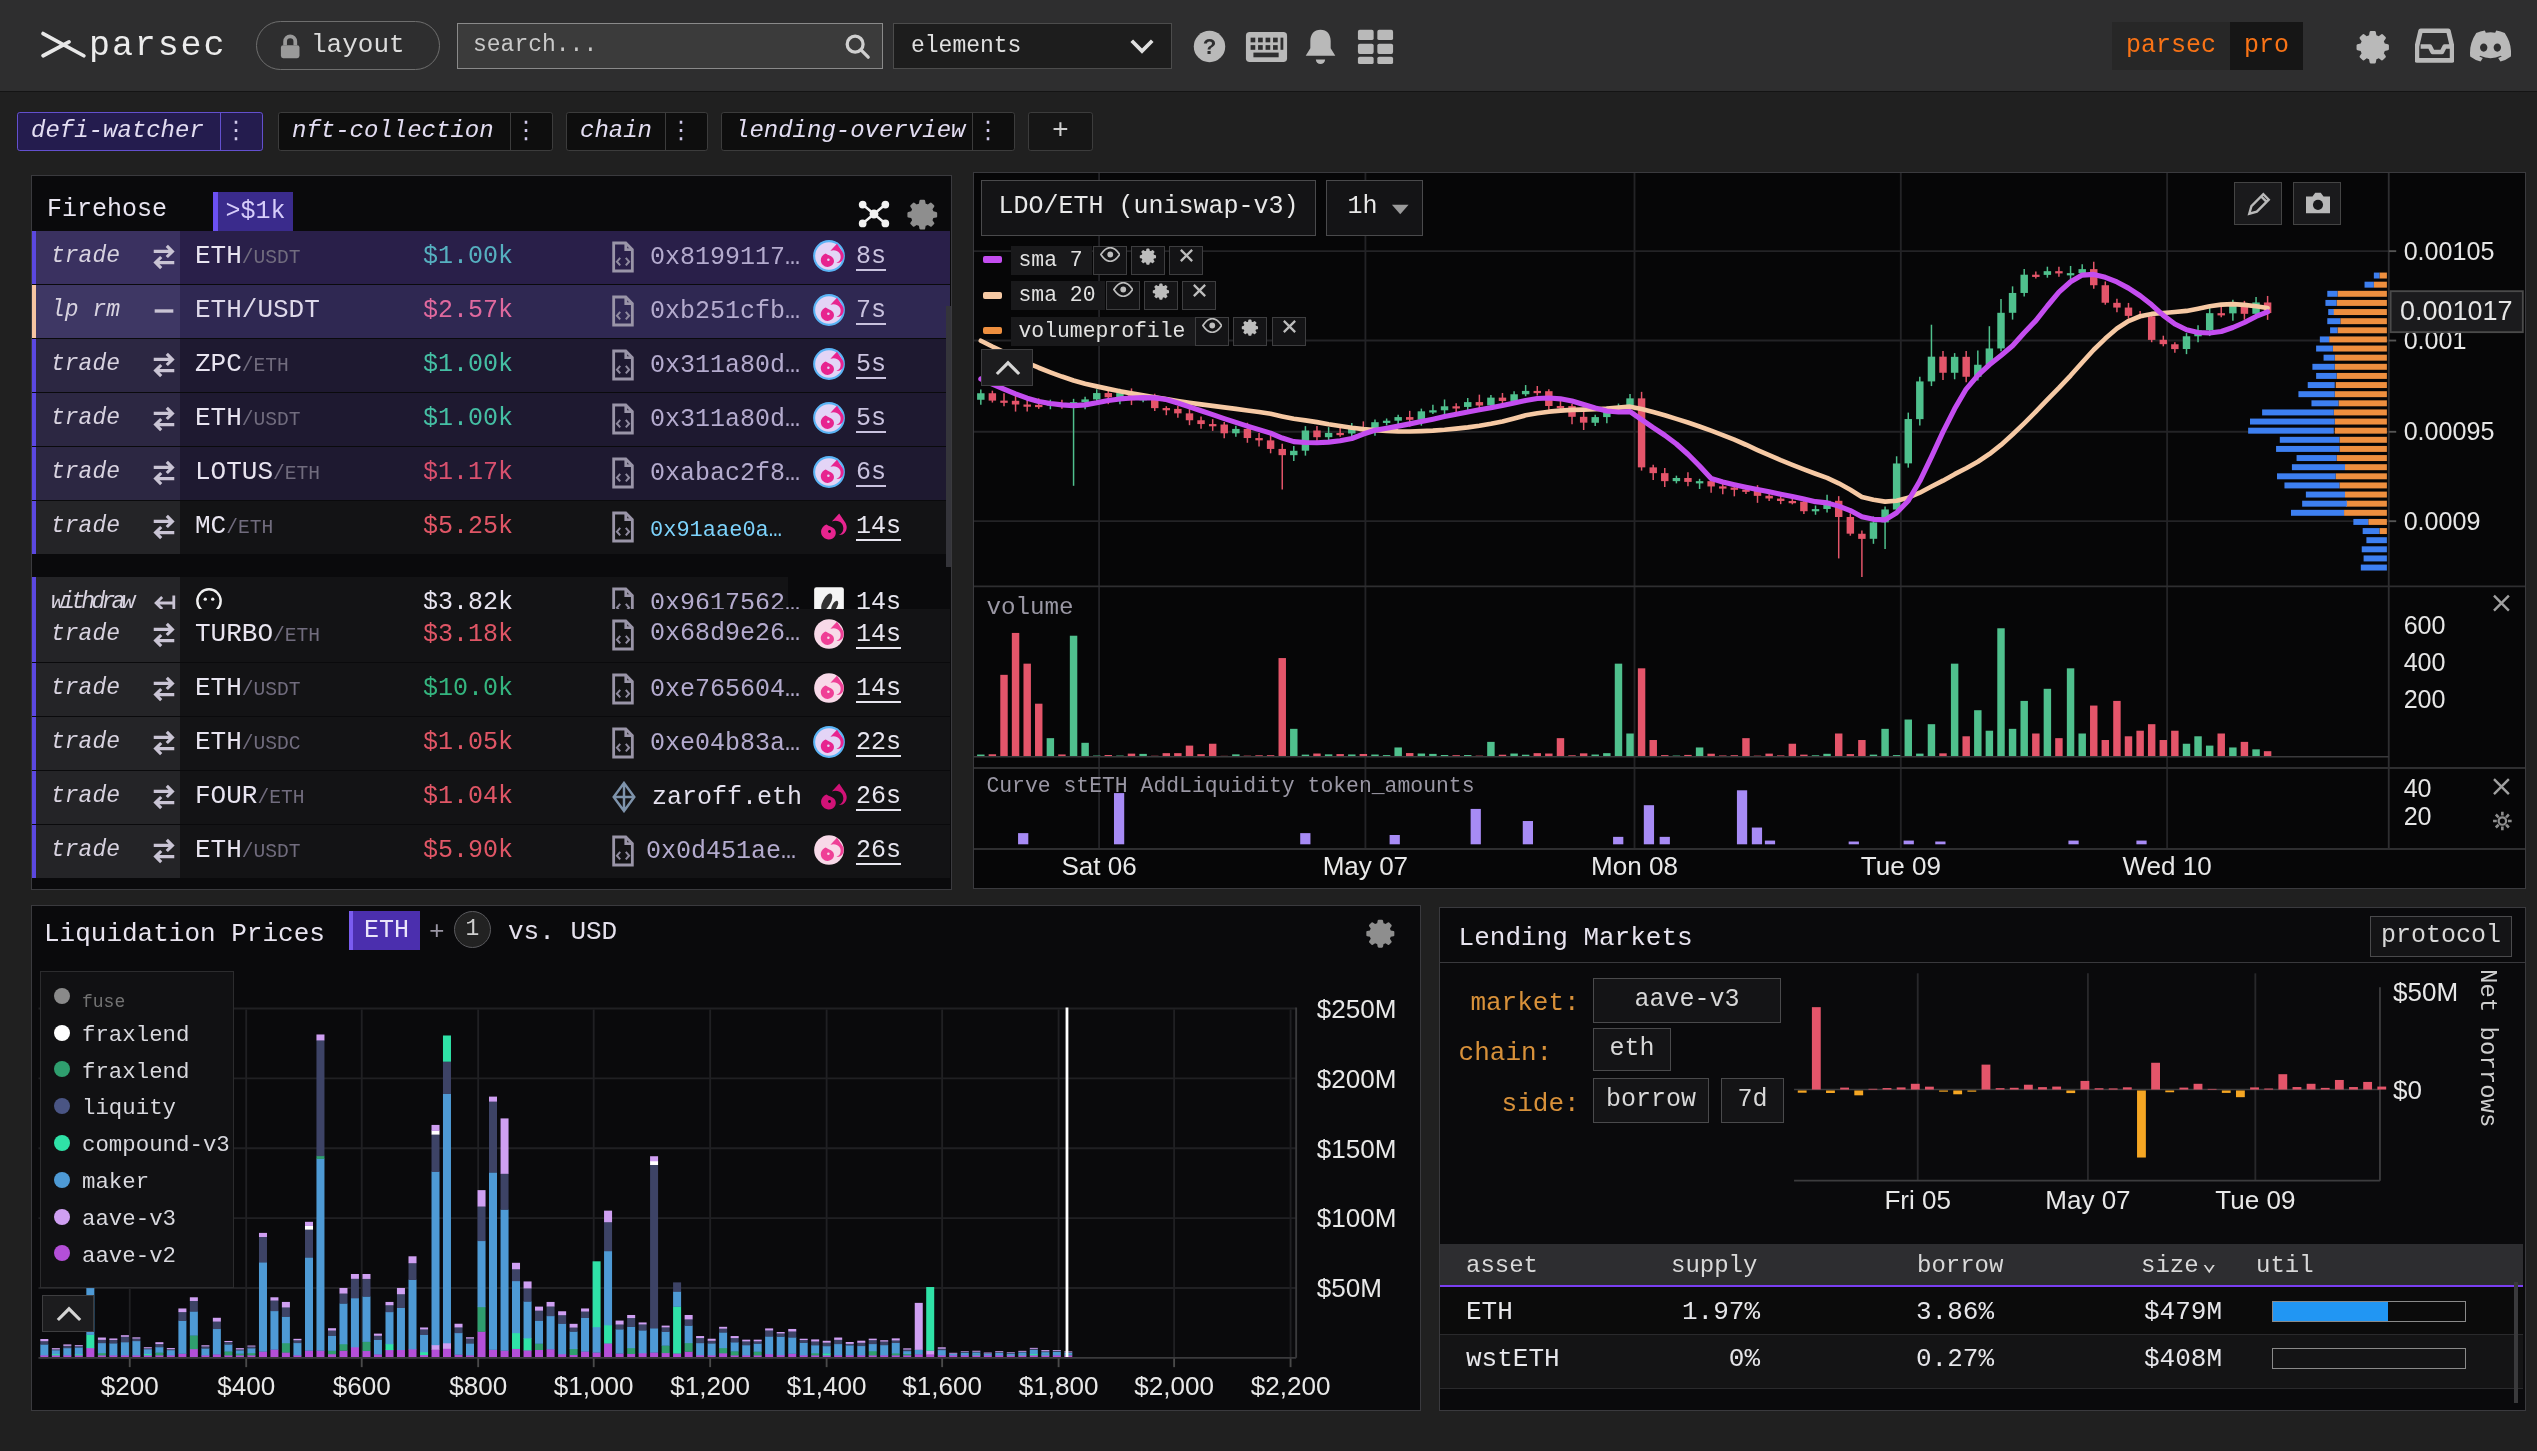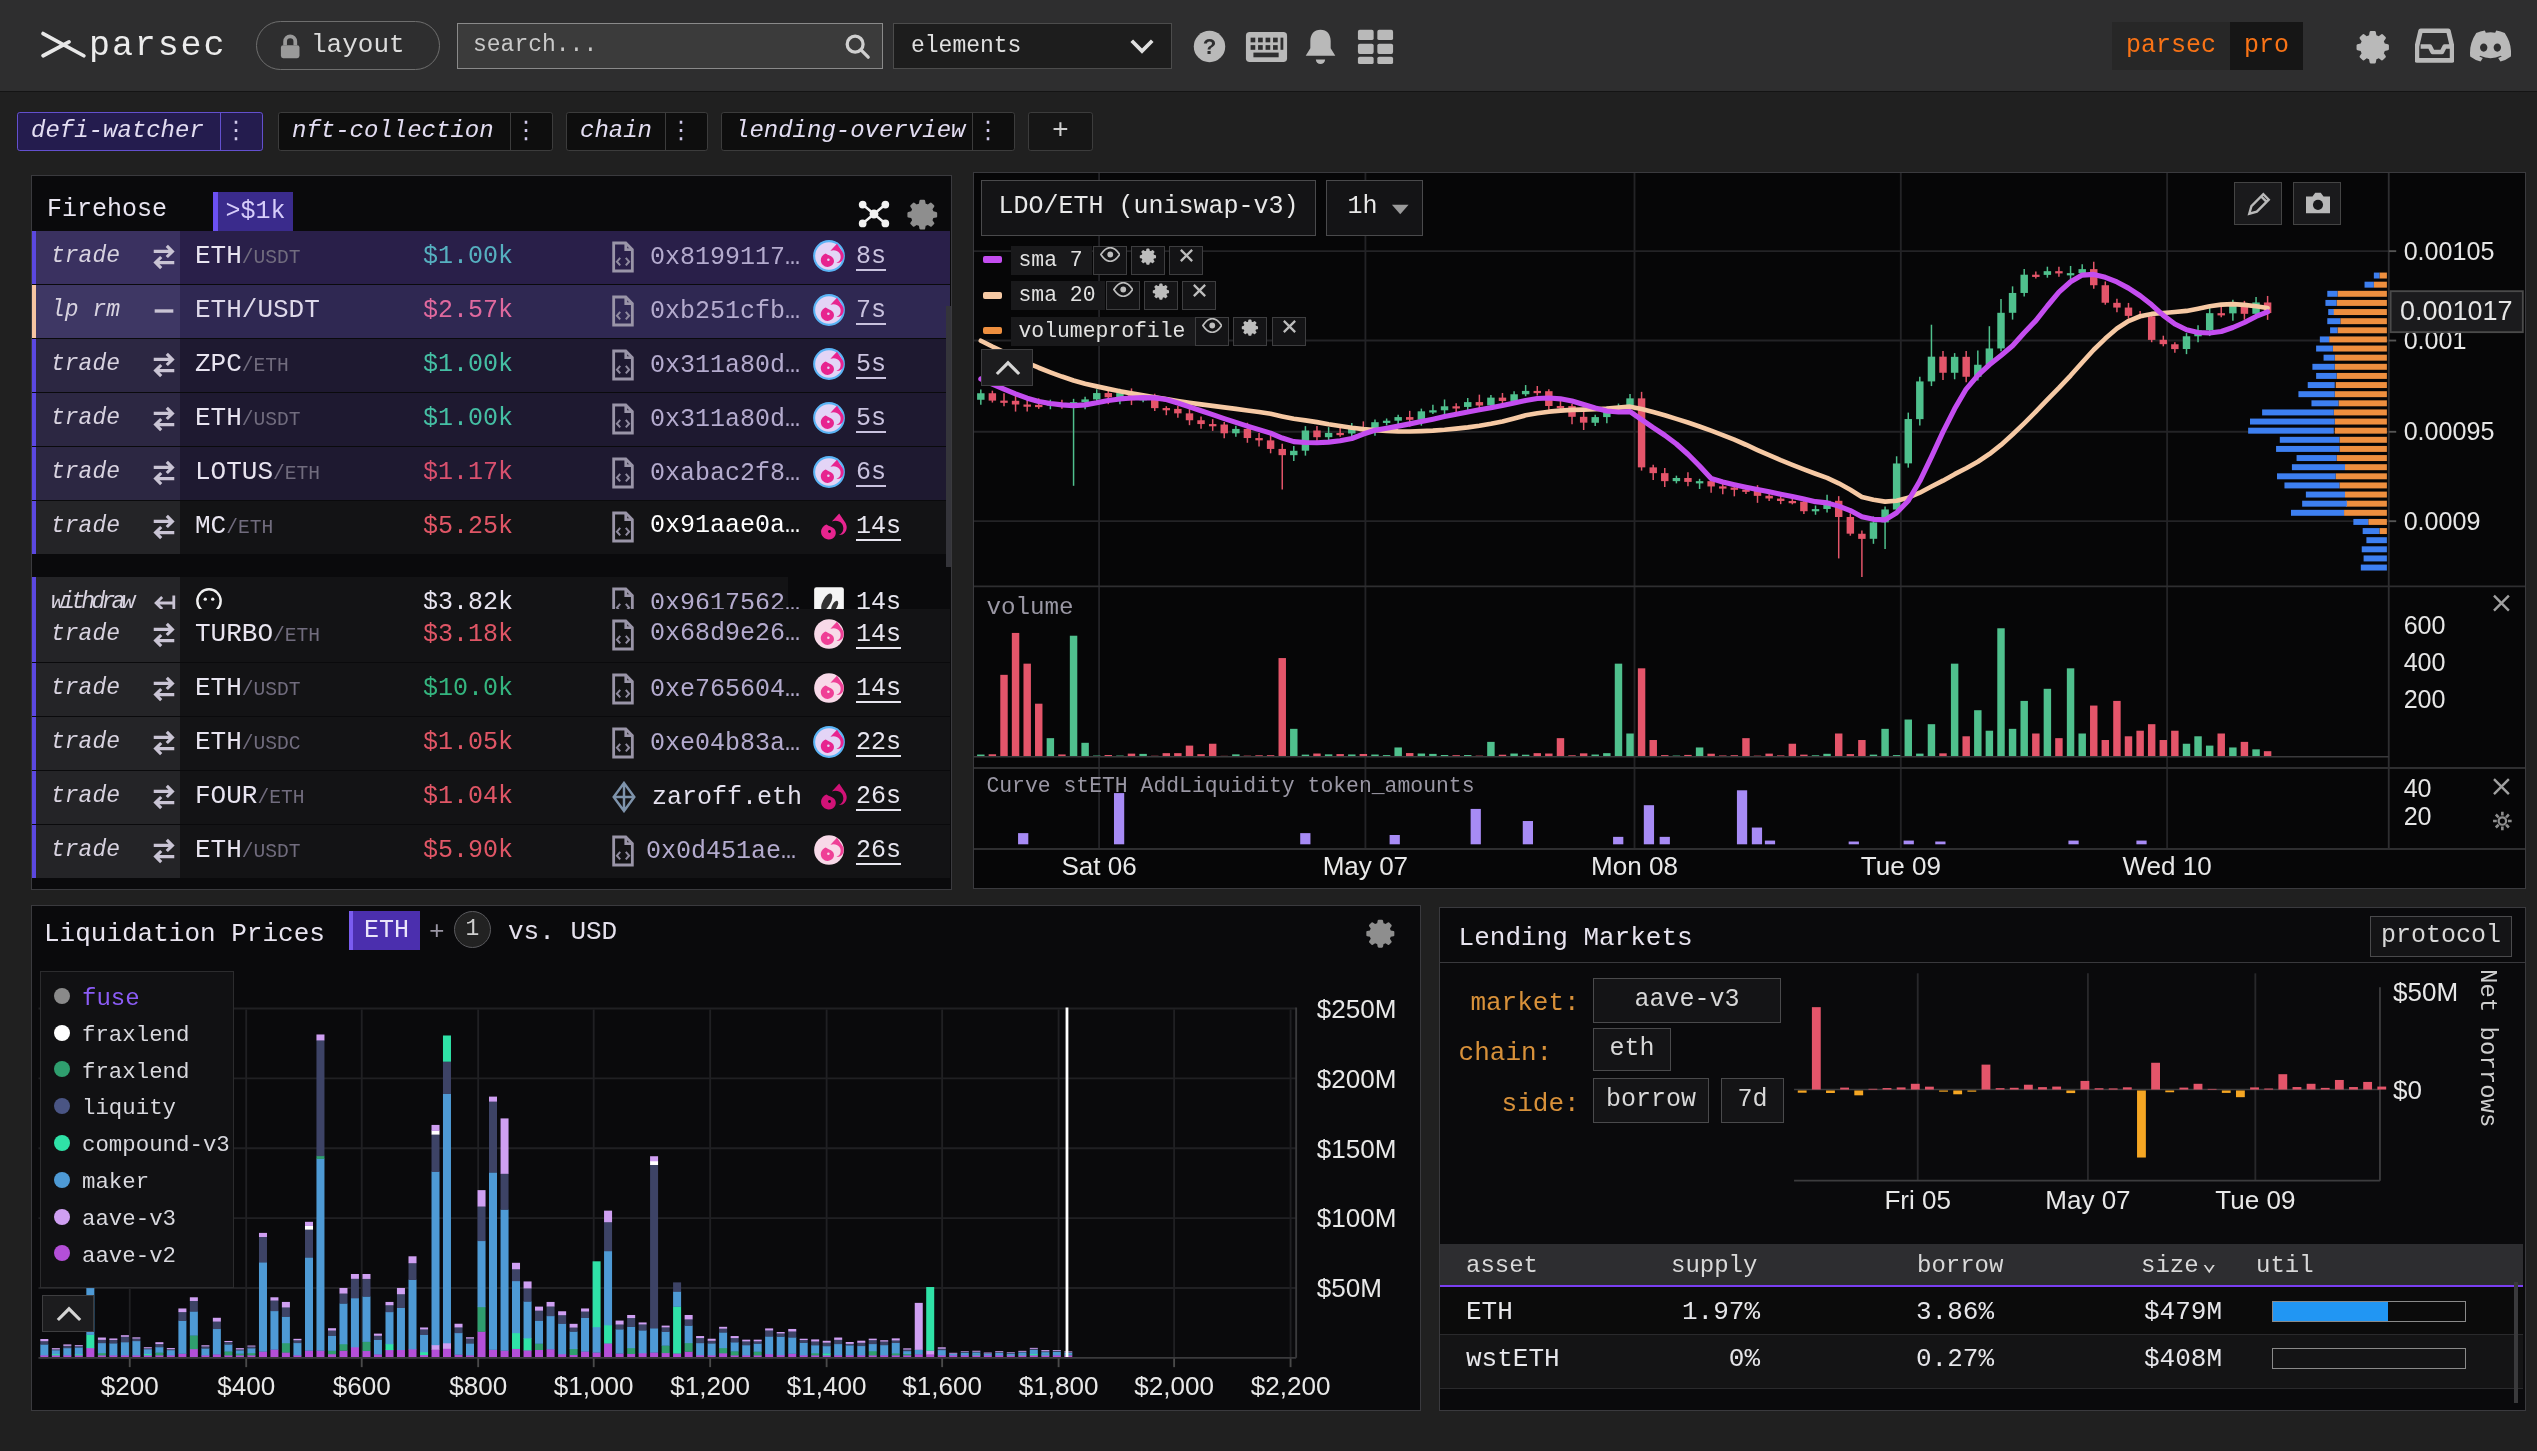--- a/index.html
+++ b/index.html
@@ -251,21 +251,21 @@
 </div>
 <div class="abs" style="left:0;top:325px;width:918px;height:53px;background:#131315;border-left:4.7px solid #5b48e0">
   <div class="abs" style="left:0;top:0;width:144px;height:100%;background:#242427"></div>
   <div class="abs" style="left:15px;top:12px;color:#d8d3e0;font-size:23px;font-style:italic;">trade</div>
   <div class="abs" style="left:112px;top:12px"><svg width="32" height="28" viewBox="0 0 34 30">
           <path d="M6 9 h20 m-6 -6 l6 6 l-6 6" stroke="#c9c4d4" stroke-width="3.4" fill="none"></path>
           <path d="M28 21 h-20 m6 -6 l-6 6 l6 6" stroke="#c9c4d4" stroke-width="3.4" fill="none"></path>
         </svg></div>
   <div class="abs" style="left:159px;top:10.2px"><span style="color:#e8e4f0;font-size:26px">MC</span><span style="color:#716c7e;font-size:19.6px">/ETH</span></div>
   <div class="abs" style="left:387px;top:11.2px;color:#e05666;font-size:25px">$5.25k</div>
-  <div class="abs" style="left:573px;top:10.2px;display:flex;align-items:flex-start;color:#ffffff;font-size:25px">
+  <div class="abs" style="left:573px;top:10.2px;display:flex;align-items:flex-end;color:#7dd3fc;font-size:22px">
         <svg width="28" height="32" viewBox="0 0 30 34">
           <path d="M5 2 h13 l7 7 v23 h-20 z" fill="none" stroke="#9a95a8" stroke-width="3"></path>
           <path d="M18 2 v7 h7" fill="none" stroke="#9a95a8" stroke-width="3"></path>
           <path d="M12 18 l-3.5 4 3.5 4 M18 18 l3.5 4 -3.5 4" stroke="#8f8a9e" stroke-width="2.2" fill="none"></path>
         </svg>
         <span style="margin-left:13px">0x91aae0a…</span>
       </div>
   <div class="abs" style="left:777px;top:9.3px"><svg width="34" height="34" viewBox="0 0 28 28">
           <g transform="translate(0.5,0.5) scale(0.98)">
             <path d="M21.5 2.5 l-6.2 6.6 c3.4-1.2 6.6-.3 8.3 1.8 1.5 1.8 1.8 4.4.8 6.6 -.6 1.3-1.7 2.4-3.4 3 1.9.3 3.8-.3 5.1-1.8 2.2-2.5 2.3-6.3.2-9.2z" fill="#e7248f"></path>
@@ -1404,21 +1404,21 @@
       <text x="729" y="526" text-anchor="middle">$1,200</text>
       <text x="854" y="526" text-anchor="middle">$1,400</text>
       <text x="978" y="526" text-anchor="middle">$1,600</text>
       <text x="1103" y="526" text-anchor="middle">$1,800</text>
       <text x="1227" y="526" text-anchor="middle">$2,000</text>
       <text x="1352" y="526" text-anchor="middle">$2,200</text>
     </g>
   </svg>
 <div class="abs" style="left:40px;top:971px;width:194px;height:317px;background:#111113;border:0.9px solid #2c2c2e">
     <div class="abs" style="left:13px;top:16px;width:16px;height:16px;border-radius:50%;background:#8a8a8a"></div>
-    <div class="abs" style="left:41px;top:13px;color:#8b5cf6;font-size:24px;white-space:nowrap">fuse</div>
+    <div class="abs" style="left:41px;top:20px;color:#737373;font-size:18px;white-space:nowrap">fuse</div>
     <div class="abs" style="left:13px;top:53px;width:16px;height:16px;border-radius:50%;background:#ffffff"></div>
     <div class="abs" style="left:41px;top:50px;color:#d8d8de;font-size:22.4px;white-space:nowrap">fraxlend</div>
     <div class="abs" style="left:13px;top:89px;width:16px;height:16px;border-radius:50%;background:#2f9e6e"></div>
     <div class="abs" style="left:41px;top:87px;color:#d8d8de;font-size:22.4px;white-space:nowrap">fraxlend</div>
     <div class="abs" style="left:13px;top:126px;width:16px;height:16px;border-radius:50%;background:#4a5584"></div>
     <div class="abs" style="left:41px;top:123px;color:#d8d8de;font-size:22.4px;white-space:nowrap">liquity</div>
     <div class="abs" style="left:13px;top:163px;width:16px;height:16px;border-radius:50%;background:#2fe2a7"></div>
     <div class="abs" style="left:41px;top:160px;color:#d8d8de;font-size:22.4px;white-space:nowrap">compound-v3</div>
     <div class="abs" style="left:13px;top:200px;width:16px;height:16px;border-radius:50%;background:#4e9ad5"></div>
     <div class="abs" style="left:41px;top:197px;color:#d8d8de;font-size:22.4px;white-space:nowrap">maker</div>

